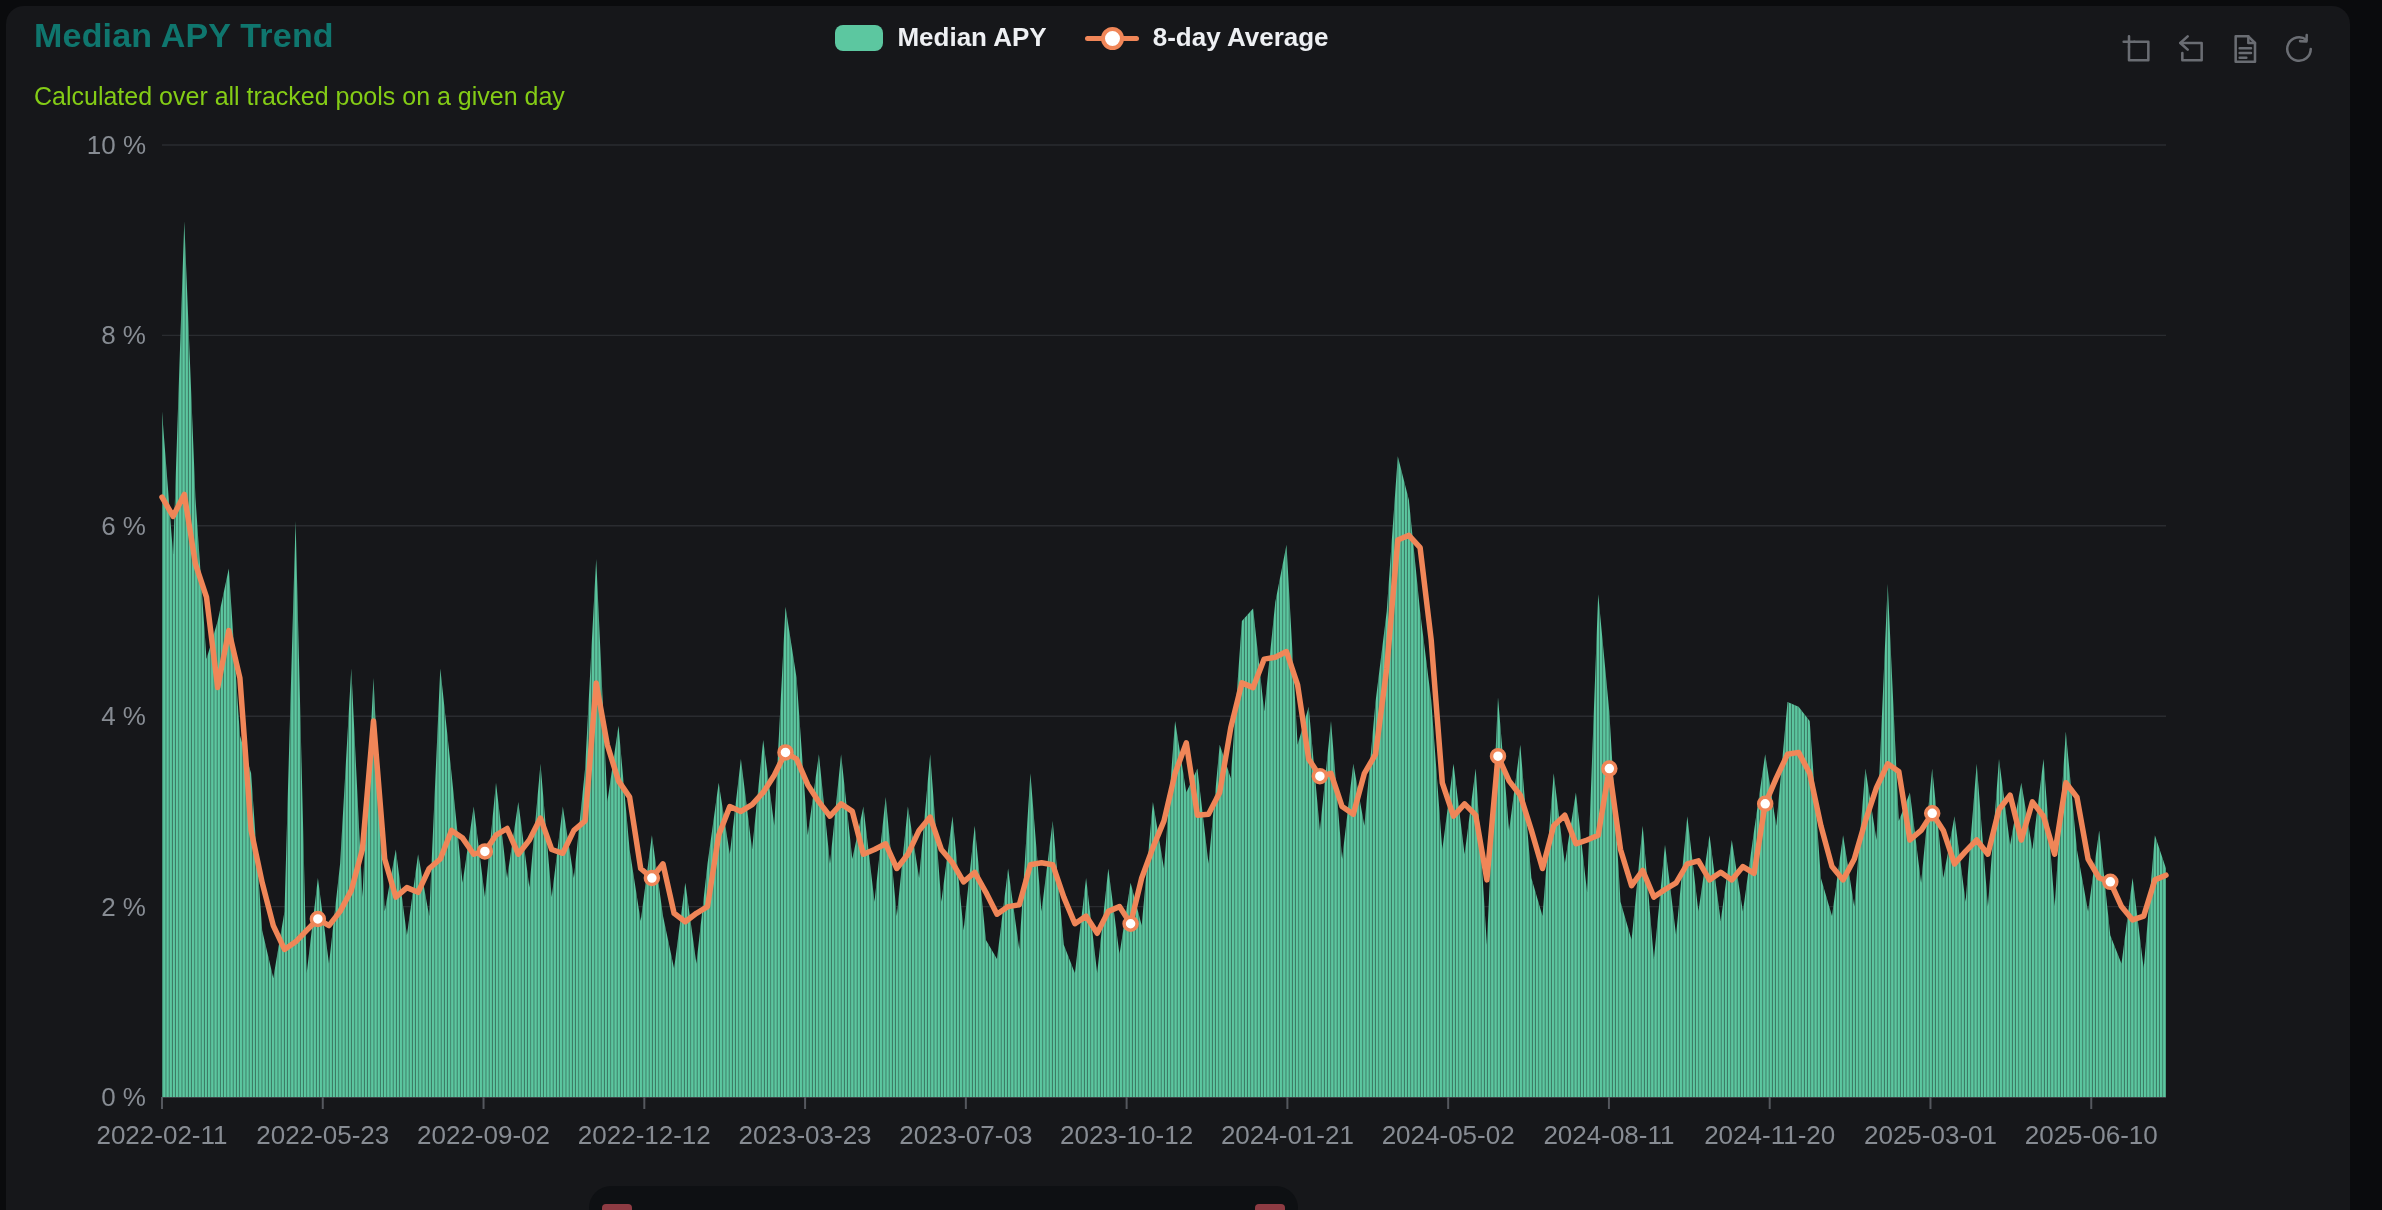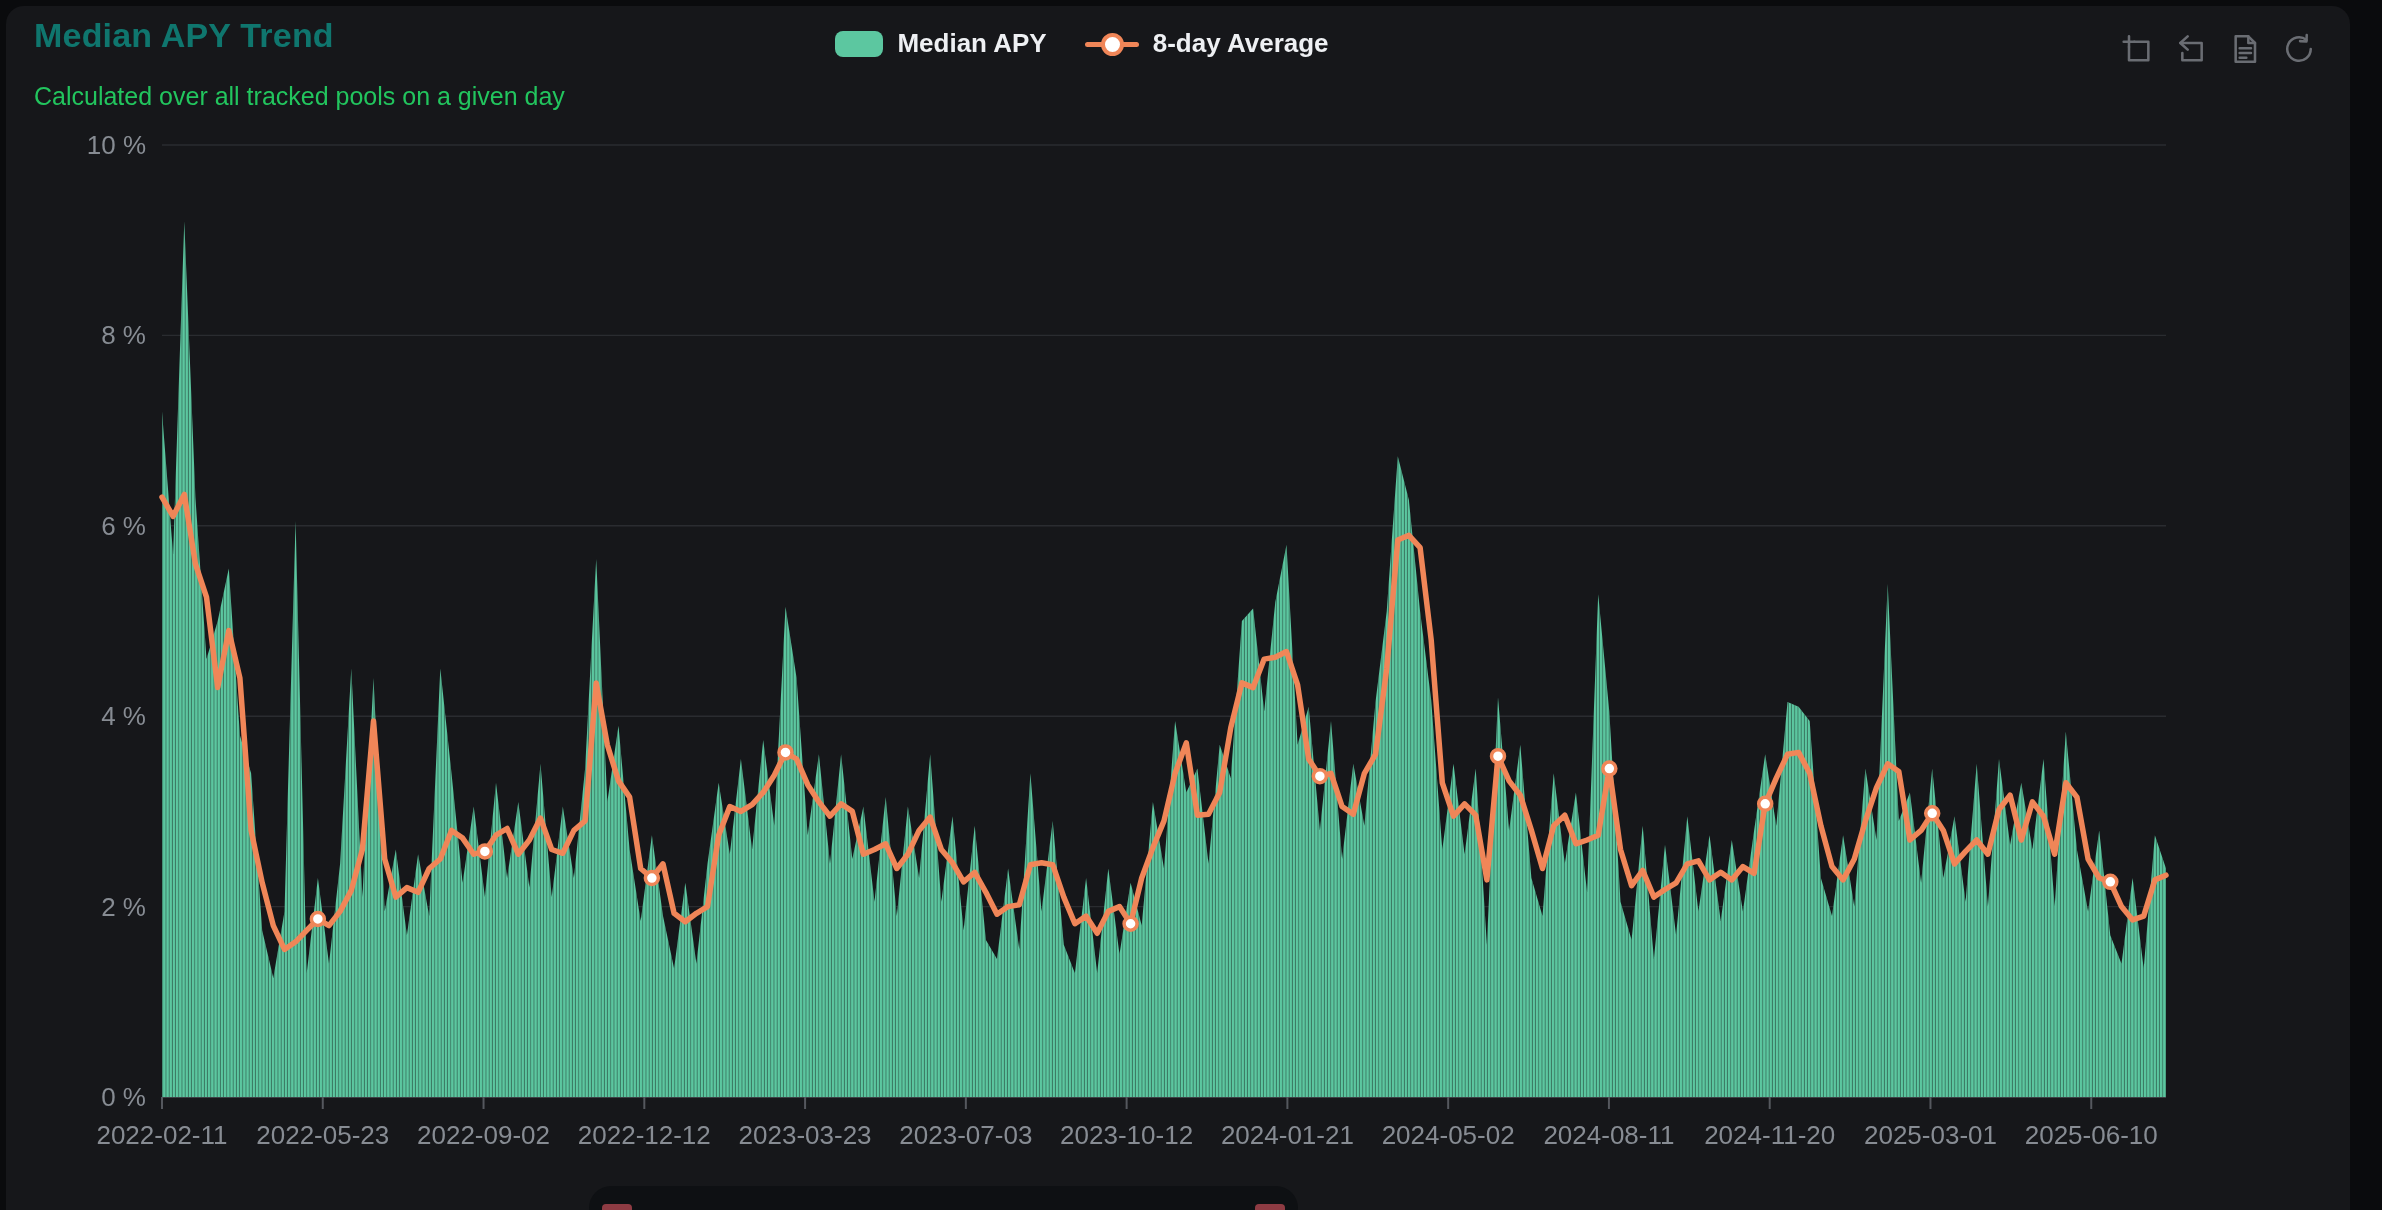--- a/index.html
+++ b/index.html
@@ -1,22 +1,22 @@
 <!DOCTYPE html>
 <html><head>
 <meta charset="utf-8">
 <style>
   html,body{margin:0;padding:0;width:2382px;height:1210px;overflow:hidden;
     background:#0a0b0d;font-family:"Liberation Sans",sans-serif;}
   .card{position:absolute;left:6px;top:6px;width:2344px;height:1600px;
     background:#16171a;border-radius:18px;}
   .page-title{position:absolute;left:34px;top:16px;font-size:34px;font-weight:bold;
     color:#0f766e;letter-spacing:.2px;}
-  .page-subtitle{position:absolute;left:34px;top:82px;font-size:25px;color:#22c55e;}
-  .legend{position:absolute;left:0;top:28px;width:2164px;display:flex;
+  .page-subtitle{position:absolute;left:34px;top:82px;font-size:25px;color:#84cc16;}
+  .legend{position:absolute;left:0;top:22px;width:2164px;display:flex;
     justify-content:center;align-items:center;gap:38px;pointer-events:none;}
   .legend-item{display:flex;align-items:center;gap:14px;pointer-events:auto;cursor:pointer;}
   .legend-swatch{width:48px;height:26px;border-radius:8px;}
   .legend-line{position:relative;width:54px;height:26px;}
   .legend-line .bar{position:absolute;left:0;top:11px;width:54px;height:5px;border-radius:3px;}
   .legend-line .dot{position:absolute;left:16px;top:2px;width:15px;height:15px;border-radius:50%;
     background:#fff;border:4px solid transparent;}
   .legend-label{font-size:26px;font-weight:bold;color:#eef0f3;}
   .toolbar{position:absolute;top:32px;right:66px;display:flex;gap:20px;}
   .tool-btn{width:34px;height:34px;display:flex;align-items:center;justify-content:center;

